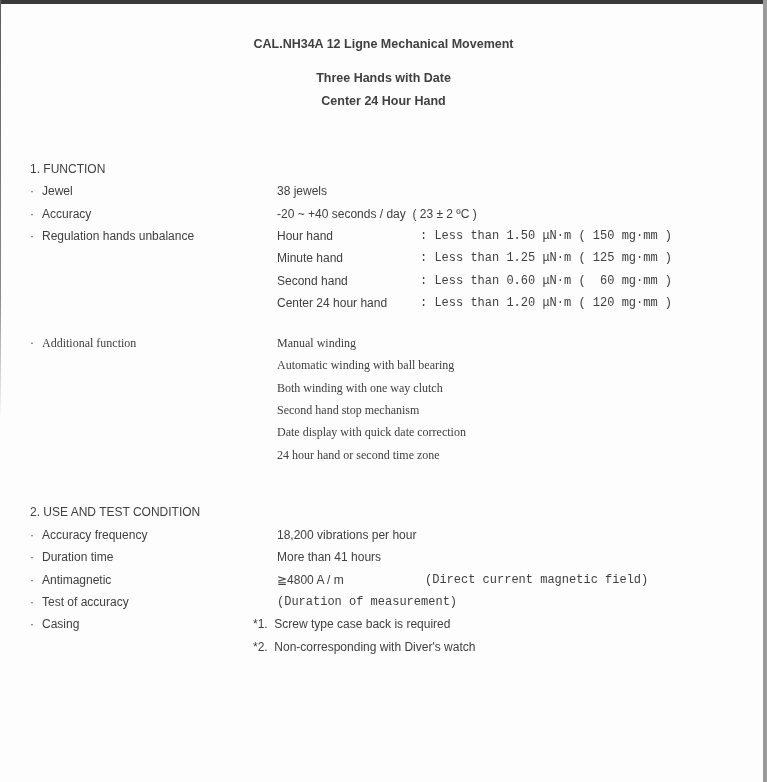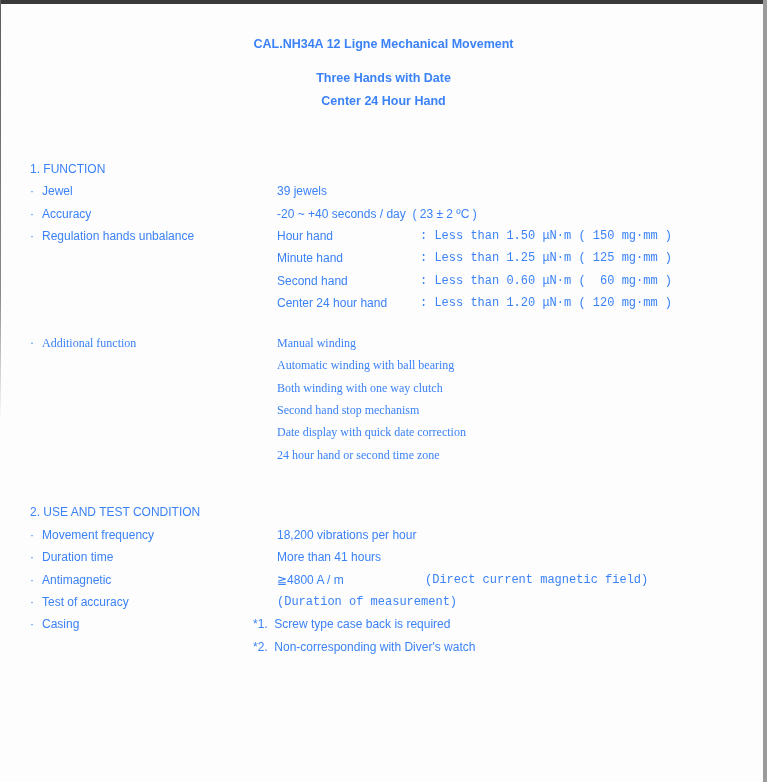--- a/index.html
+++ b/index.html
@@ -7,21 +7,21 @@
     padding: 0;
     background: #ffffff;
   }
   .page {
     position: relative;
     width: 767px;
     height: 782px;
     background: #fdfdfd;
     overflow: hidden;
     font-family: "Liberation Sans", sans-serif;
-    color: #3b82f6;
+    color: #404040;
     font-size: 12px;
     line-height: 22.4px;
   }
   
   .edge-top {
     position: absolute; top: 0; left: 0; right: 0;
     height: 4px; background: #3a3a3a;
   }
   .edge-right {
     position: absolute; top: 0; right: 0; bottom: 0;
@@ -91,21 +91,21 @@
     <div class="title-sub first">Three Hands with Date</div>
     <div class="title-sub">Center 24 Hour Hand</div>
   </header>
 
   <main id="sections">
       <section class="spec-section sec-0">
         <h2 class="sec-heading">1. FUNCTION</h2>
         <div class="spec-row">
           <div class="row-label"><span class="bullet">·</span><span class="label-text">Jewel</span></div>
           <div class="row-values">
-            <div class="vline"><span class="vtext">39 jewels</span></div>
+            <div class="vline"><span class="vtext">38 jewels</span></div>
           </div>
         </div>
         <div class="spec-row">
           <div class="row-label"><span class="bullet">·</span><span class="label-text">Accuracy</span></div>
           <div class="row-values">
             <div class="vline"><span class="vtext">-20 ~ +40 seconds / day  ( 23 ± 2 ºC )</span></div>
           </div>
         </div>
         <div class="spec-row">
           <div class="row-label"><span class="bullet">·</span><span class="label-text">Regulation hands unbalance</span></div>
@@ -124,21 +124,21 @@
             <div class="vline"><span class="vtext">Both winding with one way clutch</span></div>
             <div class="vline"><span class="vtext">Second hand stop mechanism</span></div>
             <div class="vline"><span class="vtext">Date display with quick date correction</span></div>
             <div class="vline"><span class="vtext">24 hour hand or second time zone</span></div>
           </div>
         </div>
       </section>
       <section class="spec-section sec-1">
         <h2 class="sec-heading">2. USE AND TEST CONDITION</h2>
         <div class="spec-row">
-          <div class="row-label"><span class="bullet">·</span><span class="label-text">Movement frequency</span></div>
+          <div class="row-label"><span class="bullet">·</span><span class="label-text">Accuracy frequency</span></div>
           <div class="row-values">
             <div class="vline"><span class="vtext">18,200 vibrations per hour</span></div>
           </div>
         </div>
         <div class="spec-row">
           <div class="row-label"><span class="bullet">·</span><span class="label-text">Duration time</span></div>
           <div class="row-values">
             <div class="vline"><span class="vtext">More than 41 hours</span></div>
           </div>
         </div>

